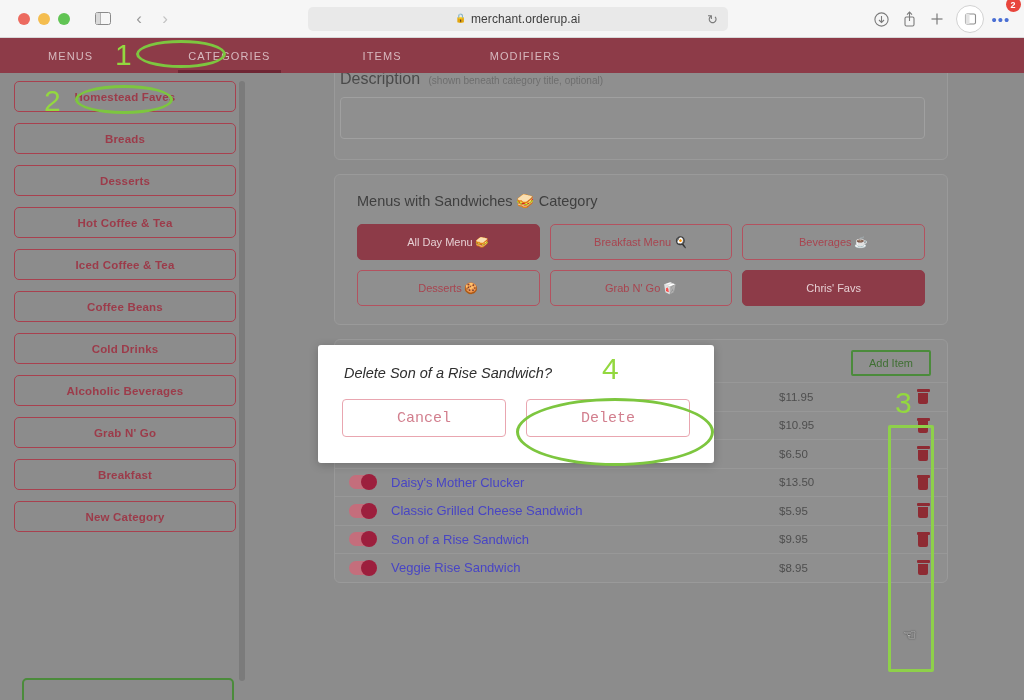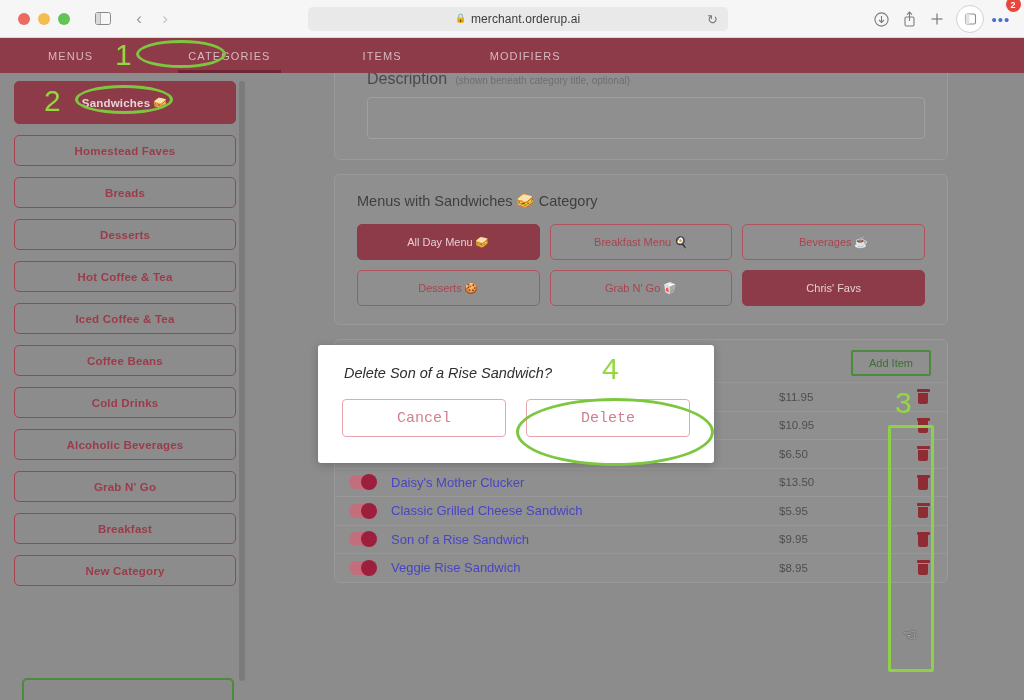--- a/index.html
+++ b/index.html
@@ -113,21 +113,21 @@
 
   
   .main {
     position: absolute; left: 258px; top: 0; right: 0; bottom: 0;
     overflow: hidden;
   }
   .card {
     background: #8f8f8f; border: 1px solid #9a9a9a; border-radius: 6px;
     margin: 0 76px 14px 76px;
   }
-  .card-desc { margin-top: -18px; padding: 14px 22px 20px 32px; }
+  .card-desc { margin-top: -18px; padding: 14px 22px 20px 5px; }
   .desc-label { font-size: 16px; color: #4a4a4a; }
   .desc-hint { font-size: 10px; color: #6e6e6e; margin-left: 4px; }
   .desc-input {
     margin-top: 9px; height: 42px; border: 1px solid #a0a0a0;
     border-radius: 4px; background: #8f8f8f;
   }
 
   .card-menus { padding: 18px 22px 18px 22px; }
   .menus-title { font-size: 14.5px; color: #3f3f3f; margin-bottom: 14px; }
   .menu-grid { display: grid; grid-template-columns: repeat(3, 1fr); gap: 10px 10px; }
@@ -269,21 +269,20 @@
   <div class="app-nav">
     <div class="tab t-menus">MENUS</div>
     <div class="tab t-categories active">CATEGORIES</div>
     <div class="tab t-items">ITEMS</div>
     <div class="tab t-modifiers">MODIFIERS</div>
   </div>
 
   <div class="page">
 
     <div class="sidebar">
-      <div class="cat-btn selected">Sandwiches 🥪</div>
       <div class="cat-btn">Homestead Faves</div>
       <div class="cat-btn">Breads</div>
       <div class="cat-btn">Desserts</div>
       <div class="cat-btn">Hot Coffee &amp; Tea</div>
       <div class="cat-btn">Iced Coffee &amp; Tea</div>
       <div class="cat-btn">Coffee Beans</div>
       <div class="cat-btn">Cold Drinks</div>
       <div class="cat-btn">Alcoholic Beverages</div>
       <div class="cat-btn">Grab N' Go</div>
       <div class="cat-btn">Breakfast</div>

